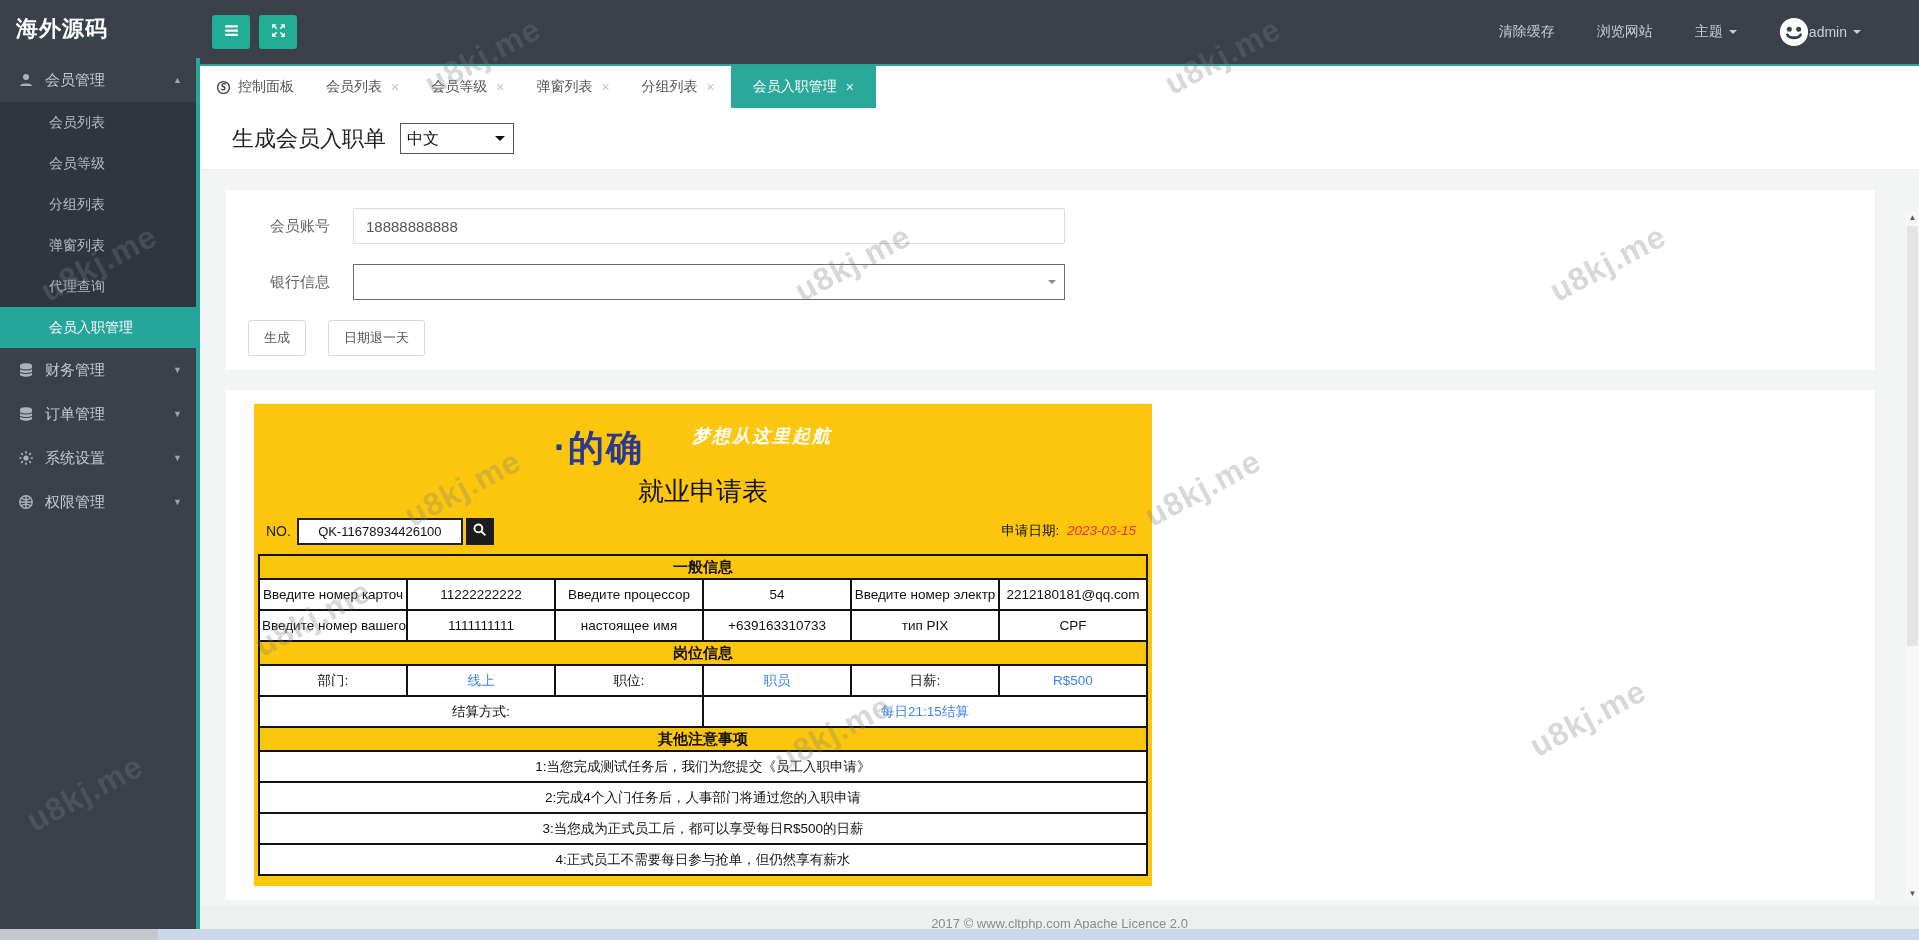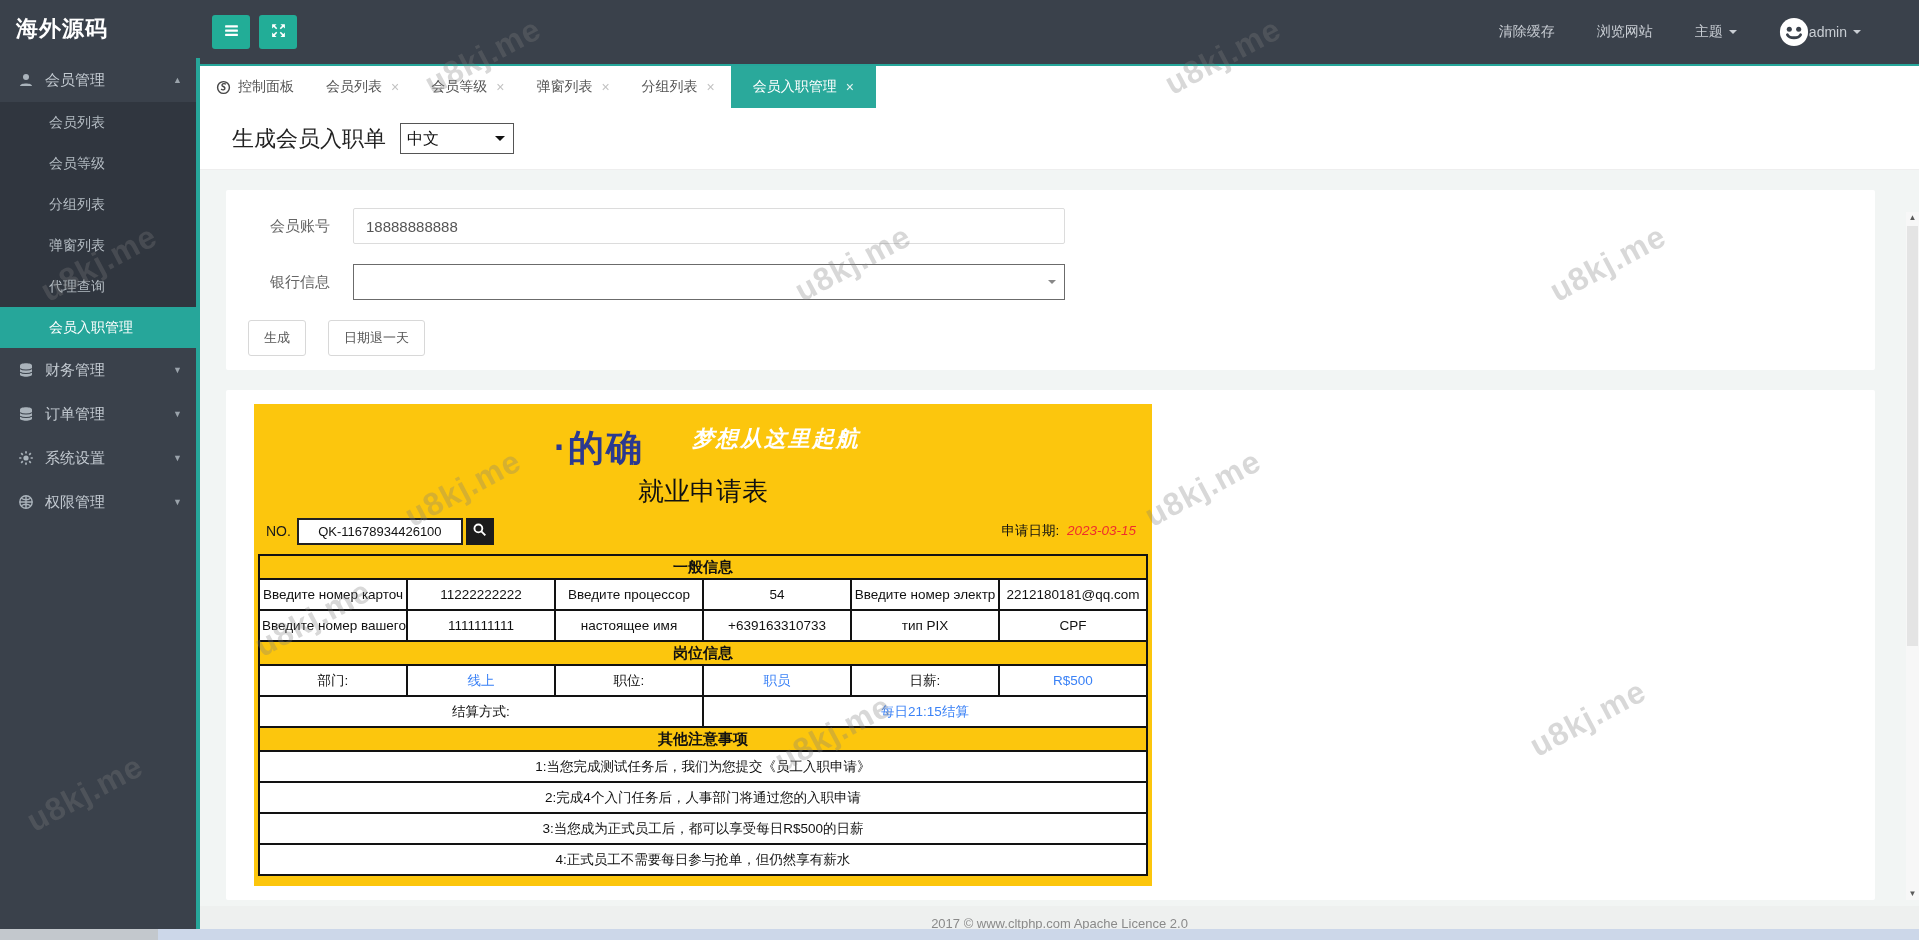--- a/index.html
+++ b/index.html
@@ -72,21 +72,21 @@
   .bank-wrap::after { content:""; position:absolute; right:9px; top:16px; border:4px solid transparent; border-top-color:#888; }
   .btnrow { padding-left:22px; display:flex; gap:22px; }
   .btn { background:#fff; border:1px solid #d8d8d8; border-radius:3px; padding:8px 15px;
          font-size:13px; color:#555; cursor:pointer; }
 
   
   .panel2 { margin-top:20px; padding:14px; }
   .doc { width:898px; background:#fcc60d; margin-left:14px; padding:20px 0 10px; }
   .brandline { display:flex; margin-left:300px; height:44px; }
   .brand-cn { color:#2b3990; font-size:36px; font-weight:bold; letter-spacing:2px; }
-  .slogan { color:#fff; font-size:22px; font-weight:bold; font-style:italic; margin-left:48px; letter-spacing:2px; }
+  .slogan { color:#fff; font-size:18px; font-weight:bold; font-style:italic; margin-left:48px; letter-spacing:2px; }
   .doc-title { text-align:center; font-size:26px; color:#111; margin-top:6px; height:34px; }
   .no-row { display:flex; align-items:center; margin:8px 12px 0; height:30px; }
   .no-label { font-size:14px; color:#1a1a1a; margin-right:6px; }
   input.no-input { width:166px; height:27px; border:2px solid #222; font-size:13px; padding:0 7px; color:#111; outline:none;text-align:center; }
   .search-btn { width:28px; height:27px; background:#1c1c1c; border:none; margin-left:3px;
                 display:flex; align-items:center; justify-content:center; cursor:pointer; }
   .search-btn svg { width:15px; height:15px; }
   .date-box { margin-left:auto; font-size:13.5px; color:#111; padding-right:4px; }
   .date-red { color:#ef2d2d; font-style:italic; margin-left:4px; }
 

